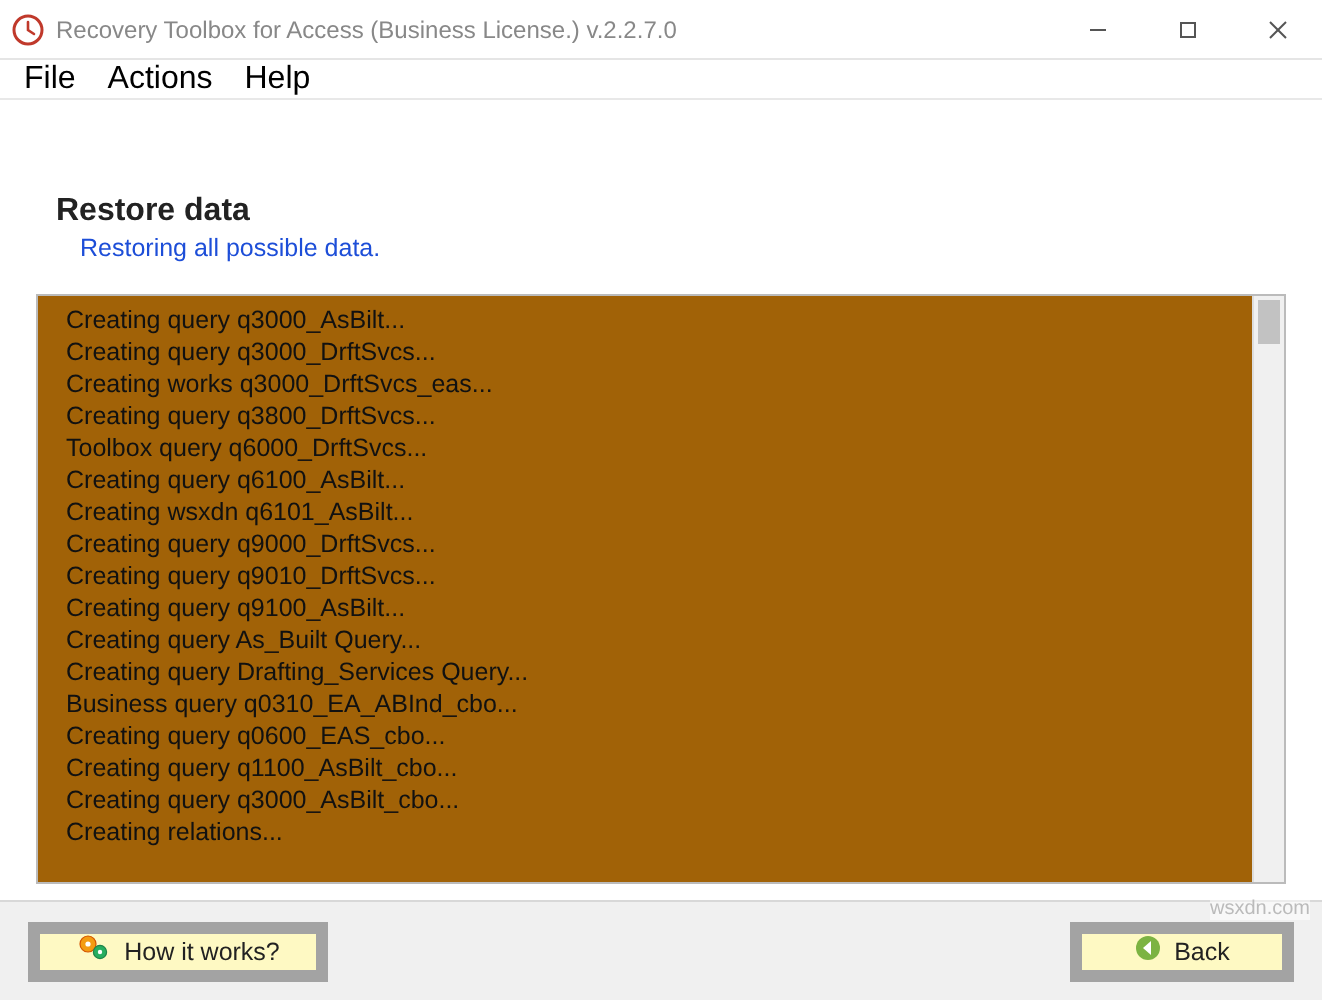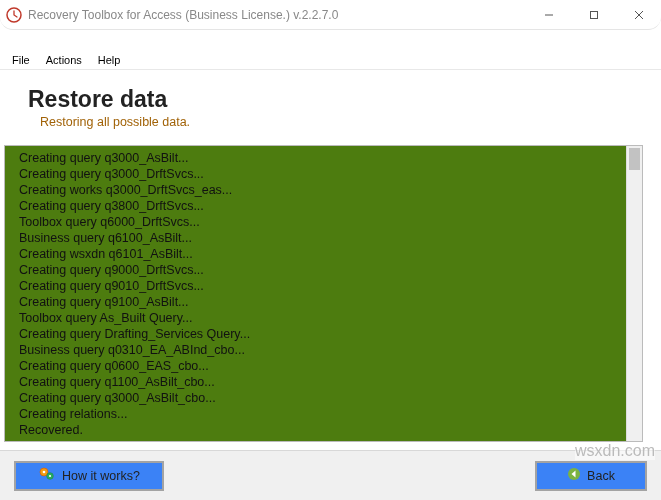--- a/index.html
+++ b/index.html
@@ -13,65 +13,64 @@
       flex-direction: column;
     }
     .titlebar {
       height: 30px;
       display: flex;
       align-items: center;
       padding: 0 0 0 6px;
       border-bottom: 1px solid #e5e5e5;
       font-size: 12px;
       color: #888;
-      border-radius: 13px;
     }
     .titlebar-icon {
       width: 16px; height: 16px;
       margin-right: 6px;
       display: inline-flex; align-items: center; justify-content: center;
     }
     .titlebar-title { flex: 1; }
     .win-controls { display: flex; height: 100%; }
     .win-btn {
       width: 45px; height: 100%;
       display: flex; align-items: center; justify-content: center;
       color: #666; font-size: 10px;
     }
     .menubar {
       height: 20px;
       display: flex;
       align-items: center;
       padding: 0 4px;
-      font-size: 11px;
+      font-size: 16px;
       border-bottom: 1px solid #e8e8e8;
-      margin-top: 20px;
     }
     .menubar-item { padding: 2px 8px; cursor: default; }
     .header-area {
       padding: 16px 28px 8px 28px;
     }
     .header-title {
-      font-size: 23px;
+      font-size: 16px;
       font-weight: bold;
       color: #222;
       margin-bottom: 2px;
+      margin-top: 31px;
     }
     .header-sub {
       font-size: 12.5px;
-      color: #a16207;
+      color: #1d4ed8;
       margin-left: 12px;
     }
     .log-wrap {
       flex: 1;
-      margin: 8px 18px 8px 4px;
+      margin: 8px 18px 8px 18px;
       border: 1px solid #bbb;
       position: relative;
       overflow: hidden;
-      background: #4d7c0f;
+      background: #a16207;
     }
     .log-scroll {
       position: absolute;
       right: 0; top: 0; bottom: 0;
       width: 16px;
       background: #f0f0f0;
       border-left: 1px solid #ddd;
     }
     .scroll-thumb {
       position: absolute;
@@ -96,36 +95,36 @@
       border-top: 1px solid #d8d8d8;
       display: flex;
       align-items: center;
       padding: 0 14px;
       gap: 10px;
     }
     .footer-spacer { flex: 1; }
     .btn {
       height: 30px;
       min-width: 112px;
-      background: #3b82f6;
-      border: 2px solid #a3a3a3;
+      background: #fef9c3;
+      border: 6px solid #a3a3a3;
       display: inline-flex;
       align-items: center;
       justify-content: center;
       gap: 6px;
       font-size: 12.5px;
       color: #222;
       cursor: pointer;
     }
     .btn-how { min-width: 150px; }
     .icon-svg { display: inline-block; }
     .watermark {
       position: absolute;
       right: 6px; bottom: 40px;
-      font-size: 16px;
+      font-size: 10px;
       color: #bbb;
       background: rgba(255,255,255,0.5);
       pointer-events: none;
     }
   </style>
 </head>
 <body>
 
 <div class="titlebar">
   <span class="titlebar-icon">
@@ -166,33 +165,32 @@
   <div class="header-sub">Restoring all possible data.</div>
 </div>
 
 <div class="log-wrap">
   <div class="log-content" id="log-content">
       <div class="log-line">Creating query q3000_AsBilt...</div>
       <div class="log-line">Creating query q3000_DrftSvcs...</div>
       <div class="log-line">Creating works q3000_DrftSvcs_eas...</div>
       <div class="log-line">Creating query q3800_DrftSvcs...</div>
       <div class="log-line">Toolbox query q6000_DrftSvcs...</div>
-      <div class="log-line">Business query q6100_AsBilt...</div>
+      <div class="log-line">Creating query q6100_AsBilt...</div>
       <div class="log-line">Creating wsxdn q6101_AsBilt...</div>
       <div class="log-line">Creating query q9000_DrftSvcs...</div>
       <div class="log-line">Creating query q9010_DrftSvcs...</div>
       <div class="log-line">Creating query q9100_AsBilt...</div>
-      <div class="log-line">Toolbox query As_Built Query...</div>
+      <div class="log-line">Creating query As_Built Query...</div>
       <div class="log-line">Creating query Drafting_Services Query...</div>
       <div class="log-line">Business query q0310_EA_ABInd_cbo...</div>
       <div class="log-line">Creating query q0600_EAS_cbo...</div>
       <div class="log-line">Creating query q1100_AsBilt_cbo...</div>
       <div class="log-line">Creating query q3000_AsBilt_cbo...</div>
       <div class="log-line bold">Creating relations...</div>
-      <div class="log-line">Recovered.</div>
     </div>
   <div class="log-scroll">
     <div class="scroll-thumb"></div>
   </div>
 </div>
 
 <div class="footer">
   <button class="btn btn-how">
     <span class="icon-svg">
       <svg width="18" height="18" viewBox="0 0 18 18">

